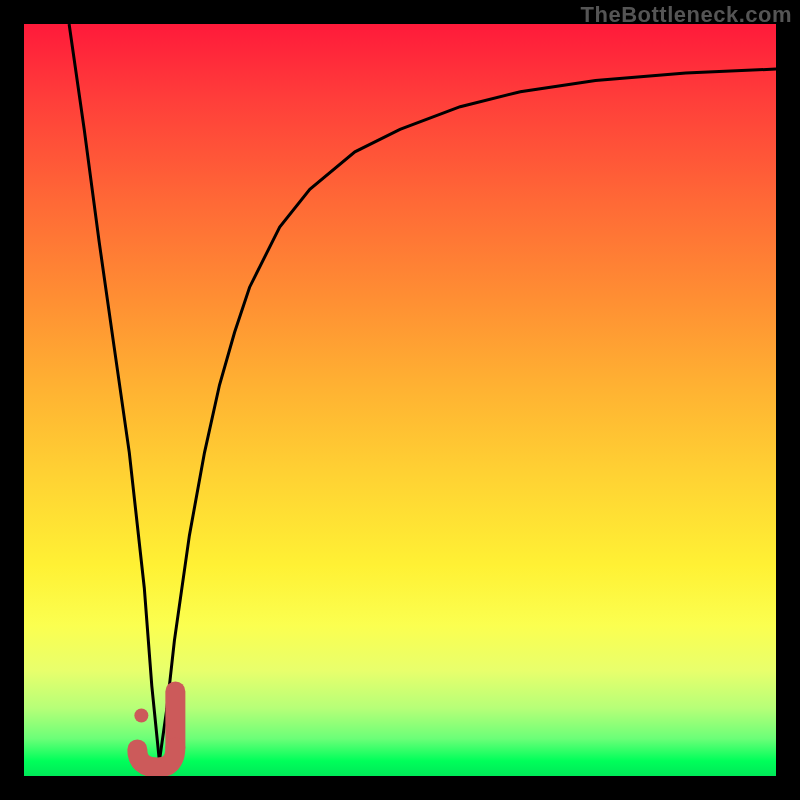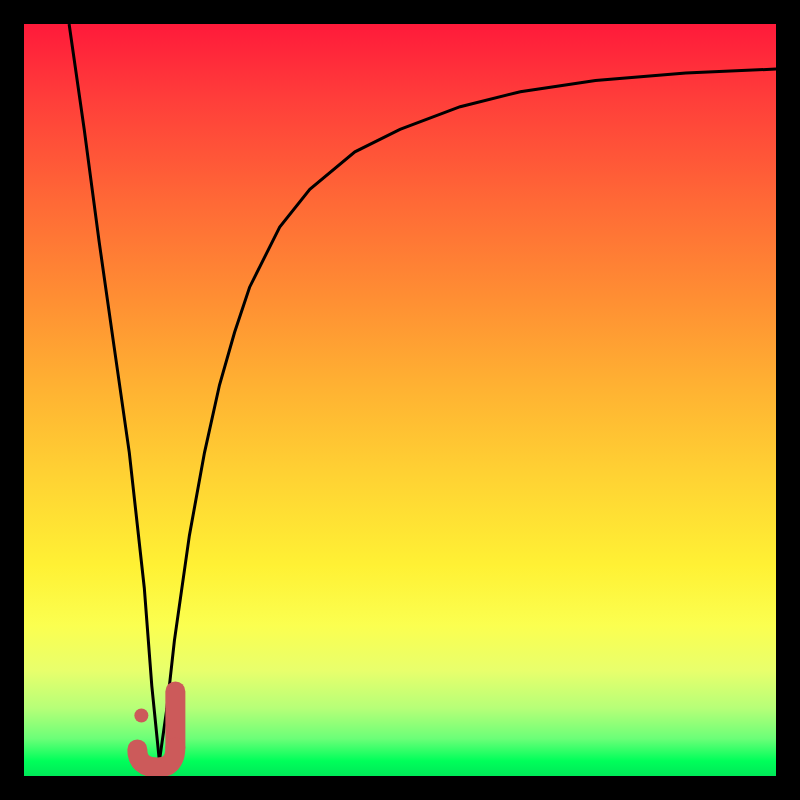--- a/index.html
+++ b/index.html
@@ -69,20 +69,21 @@
     width: 100%;
     height: 100%;
     z-index: 20;
   }
 </style>
 </head>
 <body>
 
 <div class="frame">
 
+  <div class="watermark">TheBottleneck.com</div>
 
   <div class="plot">
     <div class="gradient"></div>
 
     <svg class="curves" viewBox="0 0 752 752" preserveAspectRatio="none">
       <polyline id="left-branch" fill="none" stroke="#000" stroke-width="3" points="45.1,0.0 60.2,105.3 75.2,218.1 90.2,323.4 105.3,428.6 120.3,564.0 127.8,661.8 135.4,737.0"></polyline>
       <polyline id="right-branch" fill="none" stroke="#000" stroke-width="3" points="135.4,737.0 142.9,684.3 150.4,616.6 165.4,511.4 180.5,428.6 195.5,361.0 210.6,308.3 225.6,263.2 255.7,203.0 285.8,165.4 330.9,127.8 376.0,105.3 436.2,82.7 496.3,67.7 571.5,56.4 661.8,48.9 752.0,45.1"></polyline>
     </svg>
 
     <svg class="marker" viewBox="0 0 752 752" preserveAspectRatio="none">

